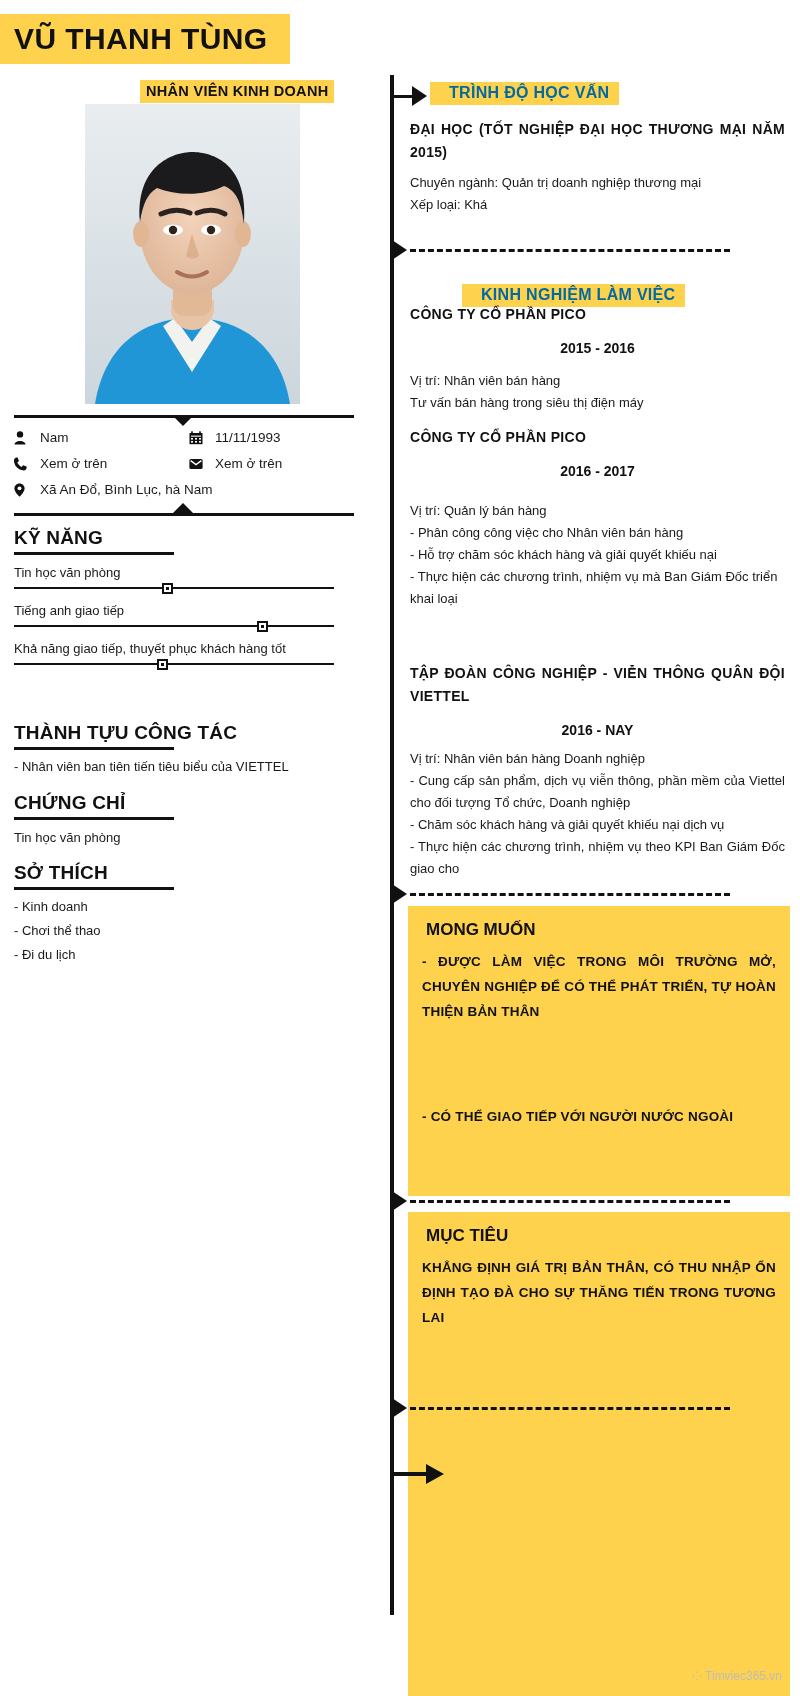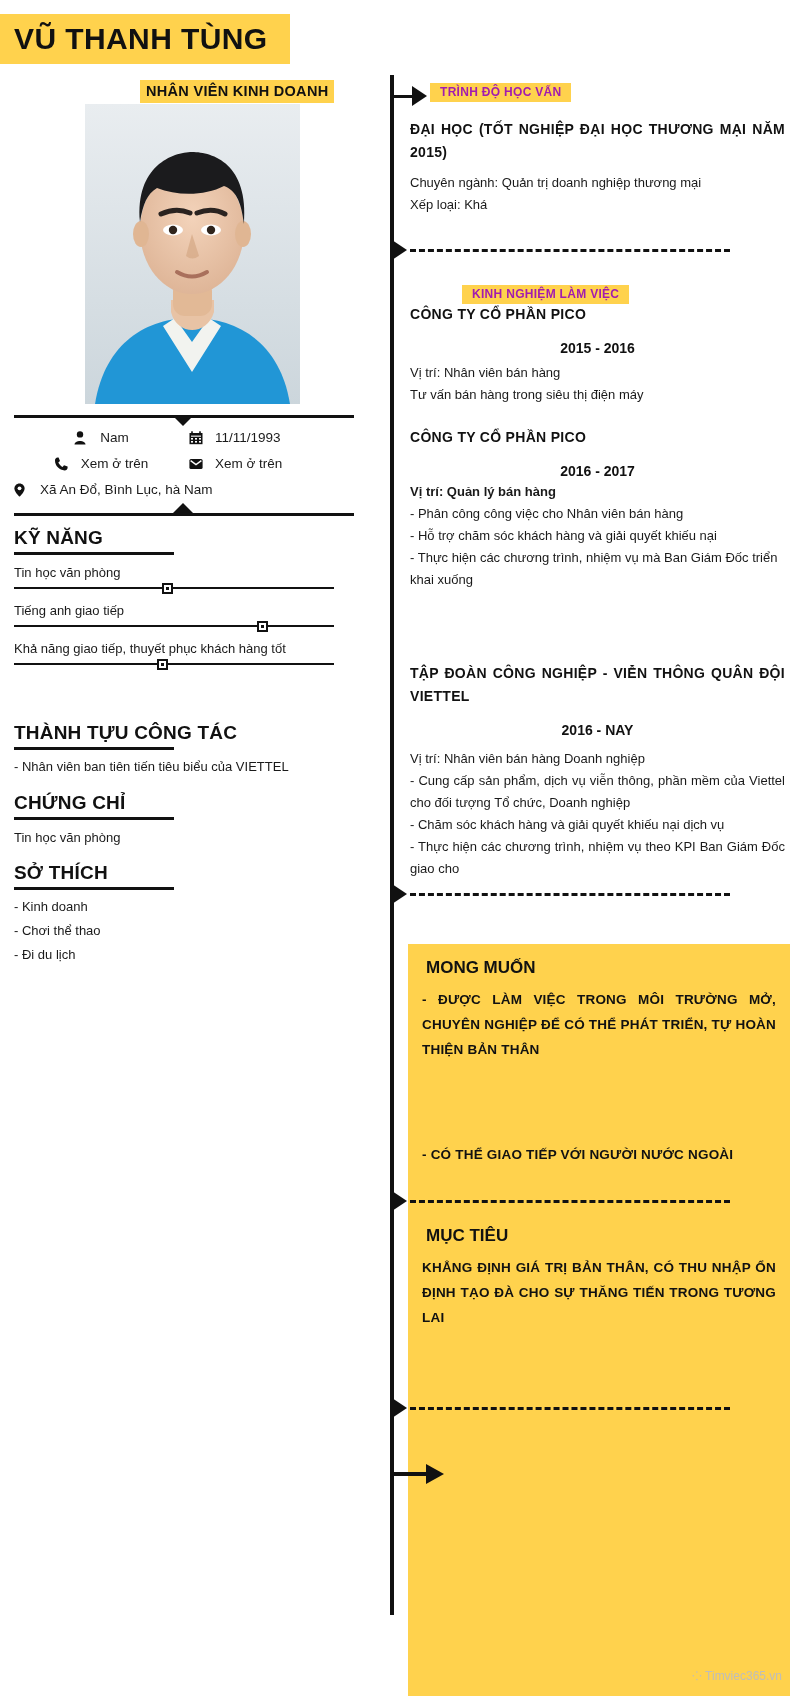--- a/index.html
+++ b/index.html
@@ -38,21 +38,21 @@
   
   .rule-wrap { position:absolute; left:14px; width:340px; height:12px; }
   .rule-wrap .ln { position:absolute; top:5px; left:0; width:340px; height:2.5px; background:#111; }
   .tri { position:absolute; width:0; height:0; left:158px; }
   .tri.down { top:5px; border-left:11px solid transparent; border-right:11px solid transparent; border-top:11px solid #111; }
   .tri.up { top:-5px; border-left:11px solid transparent; border-right:11px solid transparent; border-bottom:11px solid #111; }
 
   .contact { position:absolute; left:14px; top:430px; width:350px; }
   .crow { display:flex; margin-bottom:11px; }
   .cell { display:flex; align-items:center; }
-  .cell.c1 { width:175px;justify-content:center; }
+  .cell.c1 { width:175px; }
   .ic { width:26px; display:inline-flex; justify-content:flex-start; align-items:center;
         font-size:14px; color:#111; }
   .ic svg { display:block; }
   .ctext { font-size:13.5px; color:#1a1a1a; }
 
   
   .sec { position:absolute; left:14px; width:352px; }
   .sec-h { font-size:19px; font-weight:bold; color:#111; letter-spacing:.2px; }
   .sec-ul { width:160px; height:2.5px; background:#111; margin-top:3px; }
 
@@ -76,22 +76,22 @@
     position:absolute; width:0; height:0;
     border-top:10px solid transparent; border-bottom:10px solid transparent;
     border-left:15px solid #111;
   }
 
   .dash {
     position:absolute; height:0; border-top:3px dashed #111;
   }
 
   .hl {
-    display:inline-block; background:#ffd24d; padding:2px 10px 3px 10px;
-    font-size:12px; font-weight:bold; color:#a21caf; letter-spacing:.3px;
+    display:inline-block; background:#ffd24d; padding:2px 10px 3px 19px;
+    font-size:16px; font-weight:bold; color:#0369a1; letter-spacing:.3px;
   }
 
   .rsec { position:absolute; left:20px; width:375px; }
   .rtitle { font-size:14px; font-weight:bold; color:#111; letter-spacing:.3px;
             line-height:23px; text-align:justify; }
   .rbody { font-size:13px; color:#1a1a1a; line-height:22px; text-align:justify; }
   .rdate { font-size:14px; font-weight:bold; color:#111; text-align:center; margin-top:14px; }
 
   .yellowblock { position:absolute; left:18px; width:382px; background:#ffd24d; }
   .yh { font-size:17px; font-weight:bold; color:#111; padding:14px 0 9px 18px; }
@@ -307,46 +307,46 @@
 
     <div class="rsec" style="top:284px;">
       <div style="padding-left:52px;">
         <span class="hl">KINH NGHIỆM LÀM VIỆC</span>
       </div>
     </div>
 
     <div class="rsec" style="top:303px;">
       <div class="rtitle">CÔNG TY CỔ PHẦN PICO</div>
       <div class="rdate">2015 - 2016</div>
-      <div class="rbody" style="margin-top:6px;">Vị trí: Nhân viên bán hàng</div>
+      <div class="rbody" style="margin-top:14px;">Vị trí: Nhân viên bán hàng</div>
       <div class="rbody">Tư vấn bán hàng trong siêu thị điện máy</div>
     </div>
 
     <div class="rsec" style="top:426px;">
       <div class="rtitle">CÔNG TY CỔ PHẦN PICO</div>
       <div class="rdate">2016 - 2017</div>
-      <div class="rbody" style="margin-top:2px;font-weight:bold;">Vị trí: Quản lý bán hàng</div>
+      <div class="rbody" style="margin-top:21px;">Vị trí: Quản lý bán hàng</div>
       <div class="rbody" style="white-space:pre-line; text-align:left;">- Phân công công việc cho Nhân viên bán hàng
 - Hỗ trợ chăm sóc khách hàng và giải quyết khiếu nại
-- Thực hiện các chương trình, nhiệm vụ mà Ban Giám Đốc triển khai xuống</div>
+- Thực hiện các chương trình, nhiệm vụ mà Ban Giám Đốc triển khai loại</div>
     </div>
 
     <div class="rsec" style="top:662px;">
       <div class="rtitle">TẬP ĐOÀN CÔNG NGHIỆP - VIỄN THÔNG QUÂN ĐỘI VIETTEL</div>
       <div class="rdate">2016 - NAY</div>
       <div class="rbody" style="margin-top:10px;">Vị trí: Nhân viên bán hàng Doanh nghiệp</div>
       <div class="rbody" style="white-space:pre-line;">- Cung cấp sản phẩm, dịch vụ viễn thông, phần mềm của Viettel cho đối tượng Tổ chức, Doanh nghiệp
 - Chăm sóc khách hàng và giải quyết khiếu nại dịch vụ
 - Thực hiện các chương trình, nhiệm vụ theo KPI Ban Giám Đốc giao cho</div>
     </div>
 
     <div class="arrow-head" style="left:2px; top:884px;"></div>
     <div class="dash" style="left:20px; top:893px; width:320px;"></div>
 
-    <div class="yellowblock" style="top:944px; height:290px;">
+    <div class="yellowblock" style="top:906px; height:290px;">
       <div class="yh">MONG MUỐN</div>
       <div class="ytext">- ĐƯỢC LÀM VIỆC TRONG MÔI TRƯỜNG MỞ, CHUYÊN NGHIỆP ĐỂ CÓ THỂ PHÁT TRIỂN, TỰ HOÀN THIỆN BẢN THÂN</div>
       <div class="ytext" style="margin-top:80px;">- CÓ THỂ GIAO TIẾP VỚI NGƯỜI NƯỚC NGOÀI</div>
     </div>
 
     <div class="arrow-head" style="left:2px; top:1191px;"></div>
     <div class="dash" style="left:20px; top:1200px; width:320px;"></div>
 
     <div class="yellowblock" style="top:1212px; height:230px;">
       <div class="yh">MỤC TIÊU</div>

